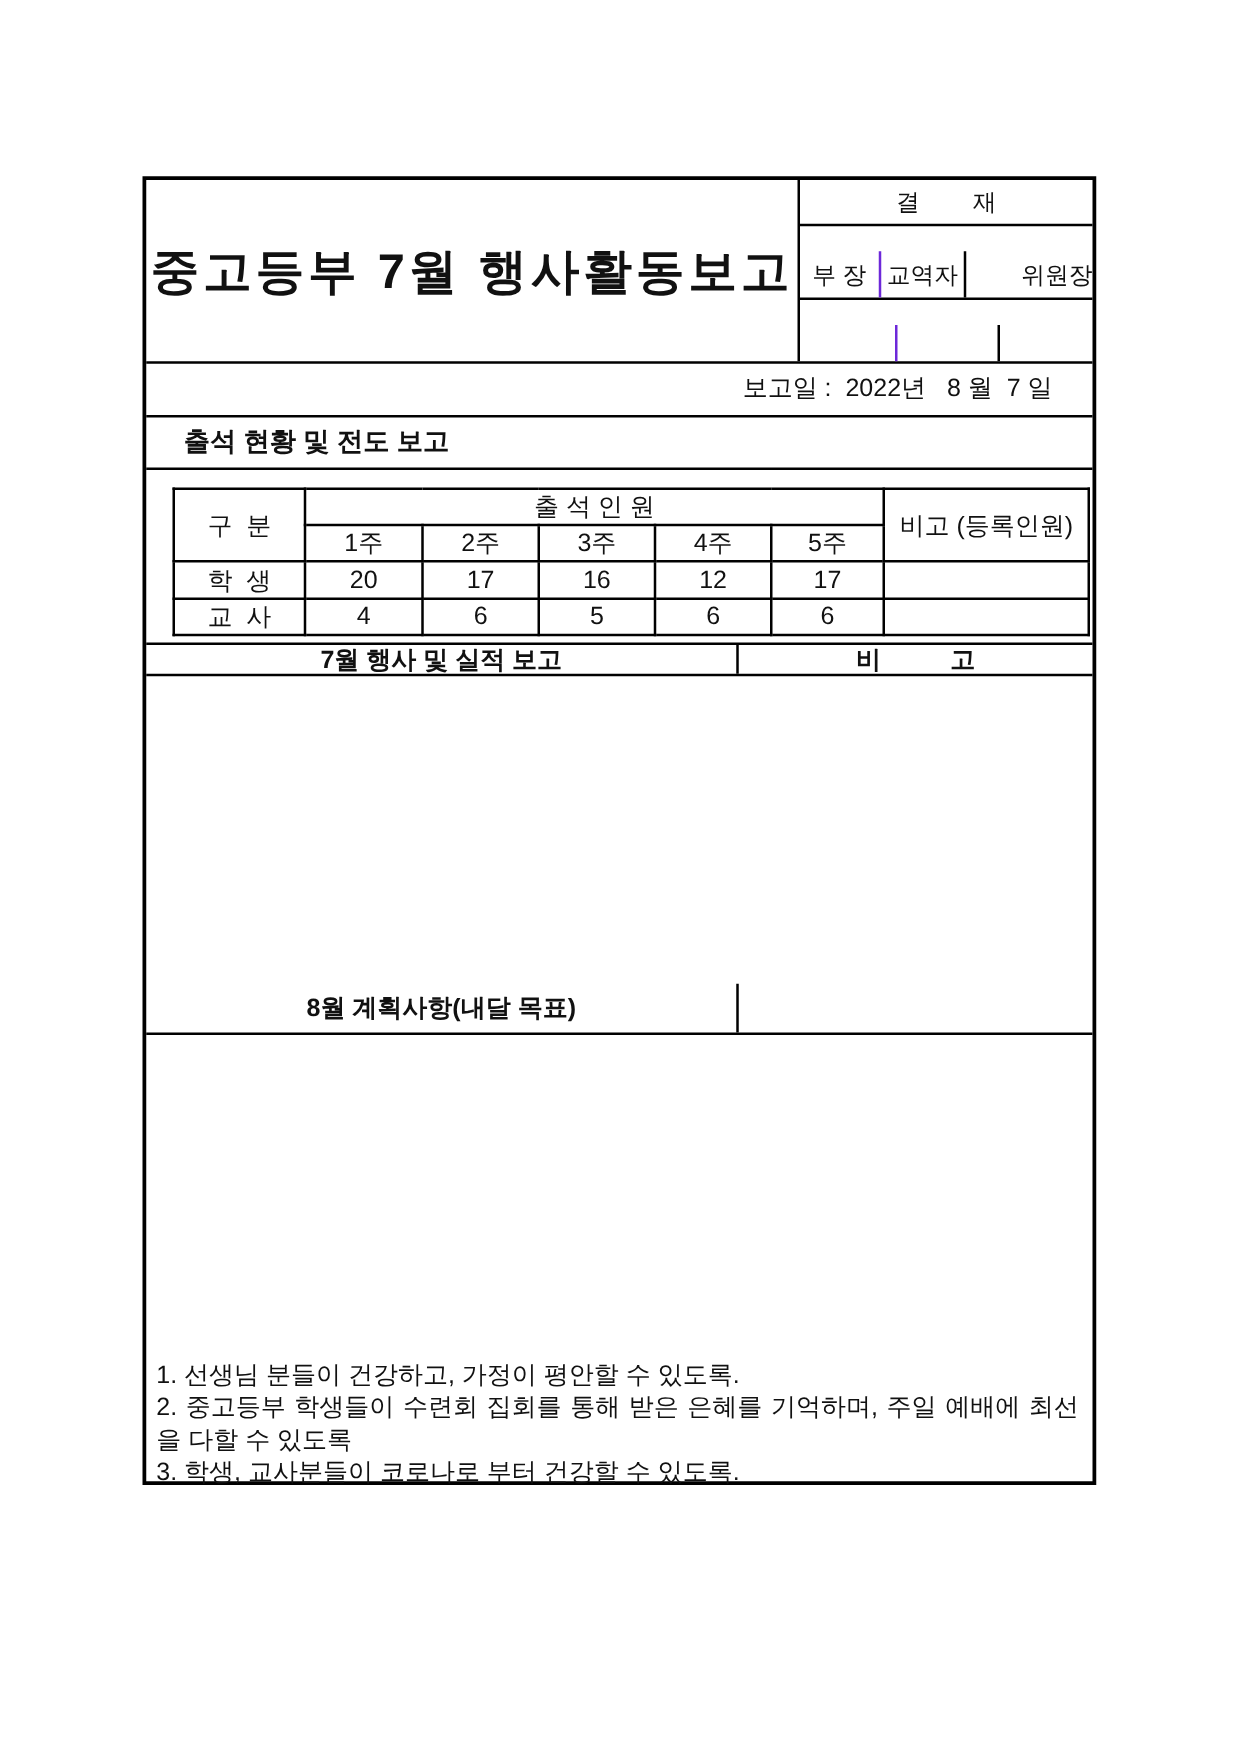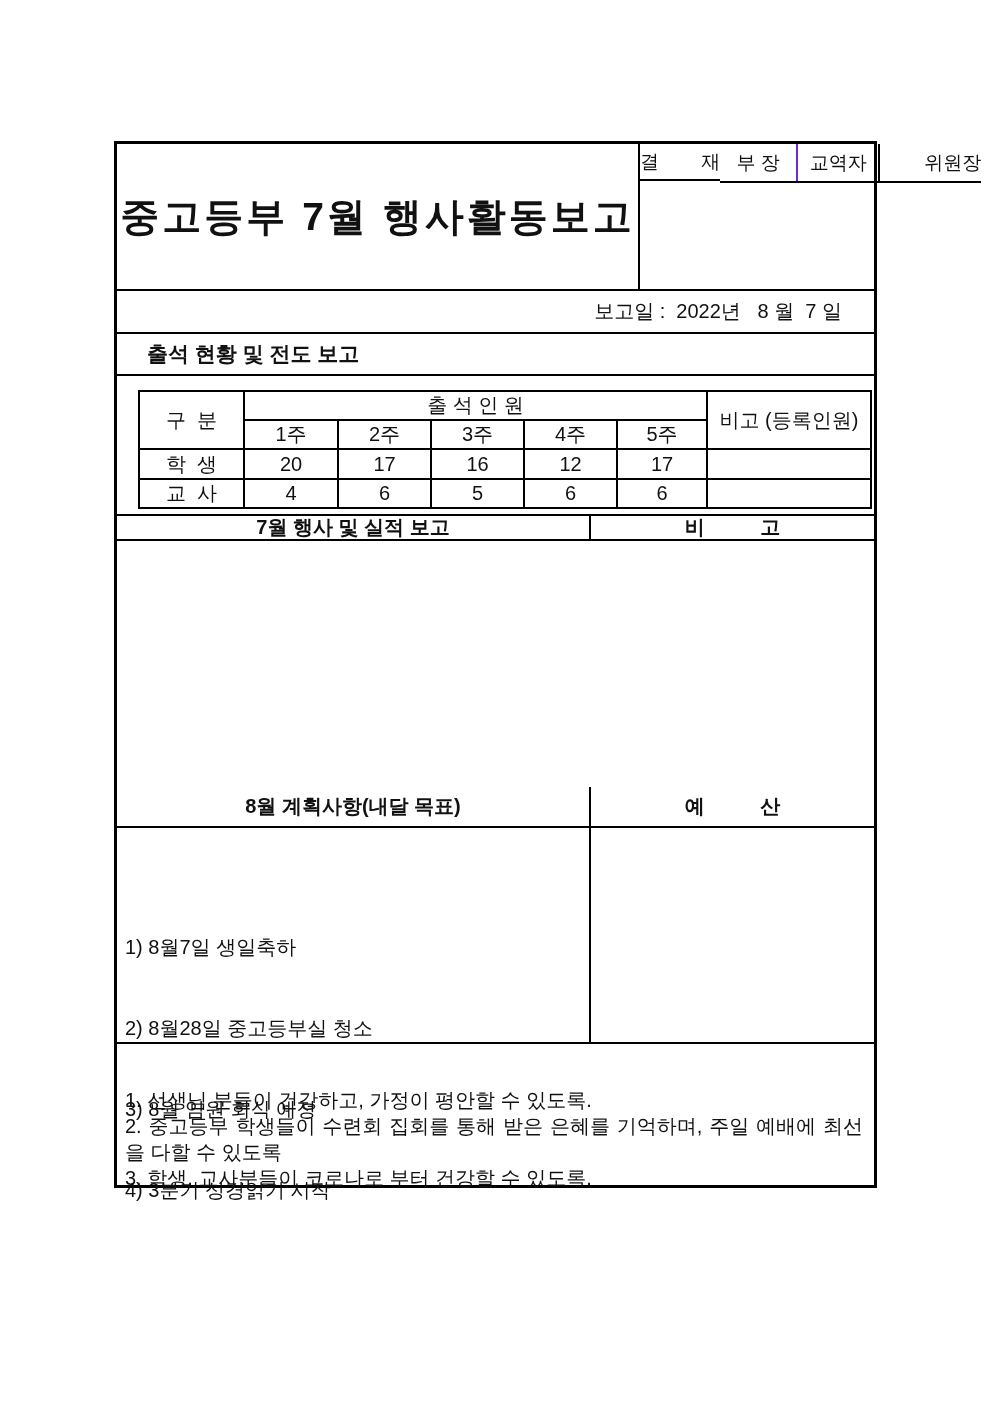--- a/index.html
+++ b/index.html
@@ -25,26 +25,26 @@
   .r-aug-h      { top:643px; height:41px;  display:flex; }
   .r-aug-b      { top:684px; height:216px; display:flex; }
   .r-coop-h     { top:900px; height:41px; }
   .r-coop-b     { top:941px; height:100px; }
 
   
   .title-cell {
     flex:1; display:flex; align-items:center; justify-content:center;
     font-size:39px; font-weight:bold; letter-spacing:3px; white-space:pre;
   }
-  .approval { width:236px; border-left:2px solid #000; display:flex; flex-direction:row; }
+  .approval { width:236px; border-left:2px solid #000; display:flex; flex-direction:column; }
   .ap-header {
     height:37px; border-bottom:2px solid #000; display:flex; align-items:center;
     justify-content:center; font-size:19px; white-space:pre;
   }
-  .ap-cols { display:flex; }
+  .ap-cols { display:flex;margin-top:20px; }
   .ap-labels { height:39px; border-bottom:2px solid #000; }
   .ap-sign { flex:1; }
   .ap-c { display:flex; align-items:center; justify-content:center; font-size:19px; white-space:pre; }
   .ap-c1 { width:76px; }
   .ap-c2 { width:84px; border-left:2px solid #6d28d9; border-right:2px solid #000; }
   .ap-c3 { flex:1;padding-left:44px; }
 
   
   .date-text {
     line-height:41px; text-align:right; padding-right:32px;
@@ -162,32 +162,22 @@
     </div>
 
     <div class="row r-july-h bb">
       <div class="split-left split-h-cell">7월 행사 및 실적 보고</div>
       <div class="split-right split-h-cell">비          고</div>
     </div>
 
 
     <div class="row r-aug-h bb">
       <div class="split-left split-h-cell">8월 계획사항(내달 목표)</div>
-      <div class="split-right split-h-cell">예          산</div>
     </div>
 
-    <div class="row r-aug-b bb">
-      <div class="split-left body-lines aug-lines">
-        <div>1) 8월7일 생일축하</div>
-        <div>2) 8월28일 중고등부실 청소</div>
-        <div>3) 8월 임원 회식 예정</div>
-        <div>4) 3분기 성경읽기 시작</div>
-      </div>
-      <div class="split-right"></div>
-    </div>
 
 
     <div class="row r-coop-b coop-body">
       <p>1. 선생님 분들이 건강하고, 가정이 평안할 수 있도록.</p>
       <p>2. 중고등부 학생들이 수련회 집회를 통해 받은 은혜를 기억하며, 주일 예배에 최선을 다할 수 있도록</p>
       <p>3. 학생, 교사분들이 코로나로 부터 건강할 수 있도록.</p>
     </div>
 
   </div>
 </div>

